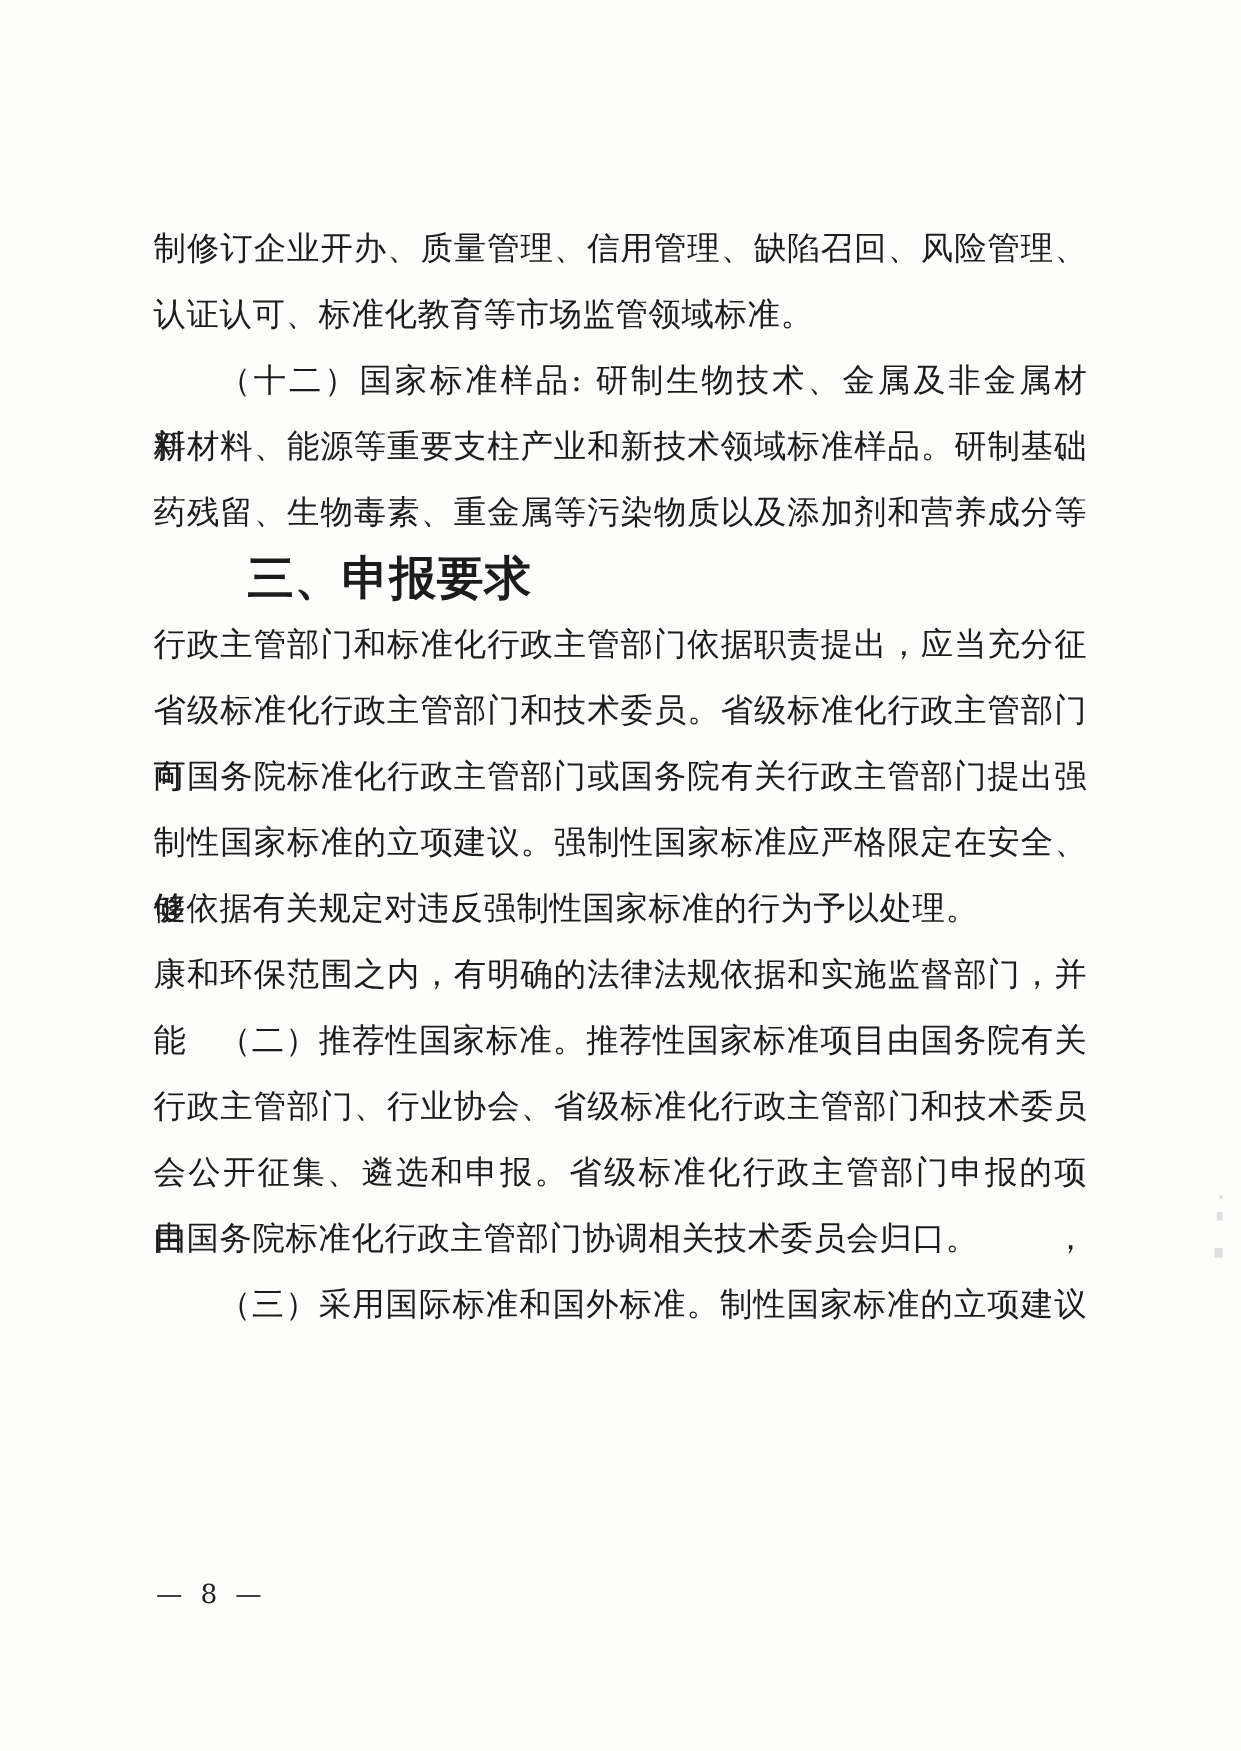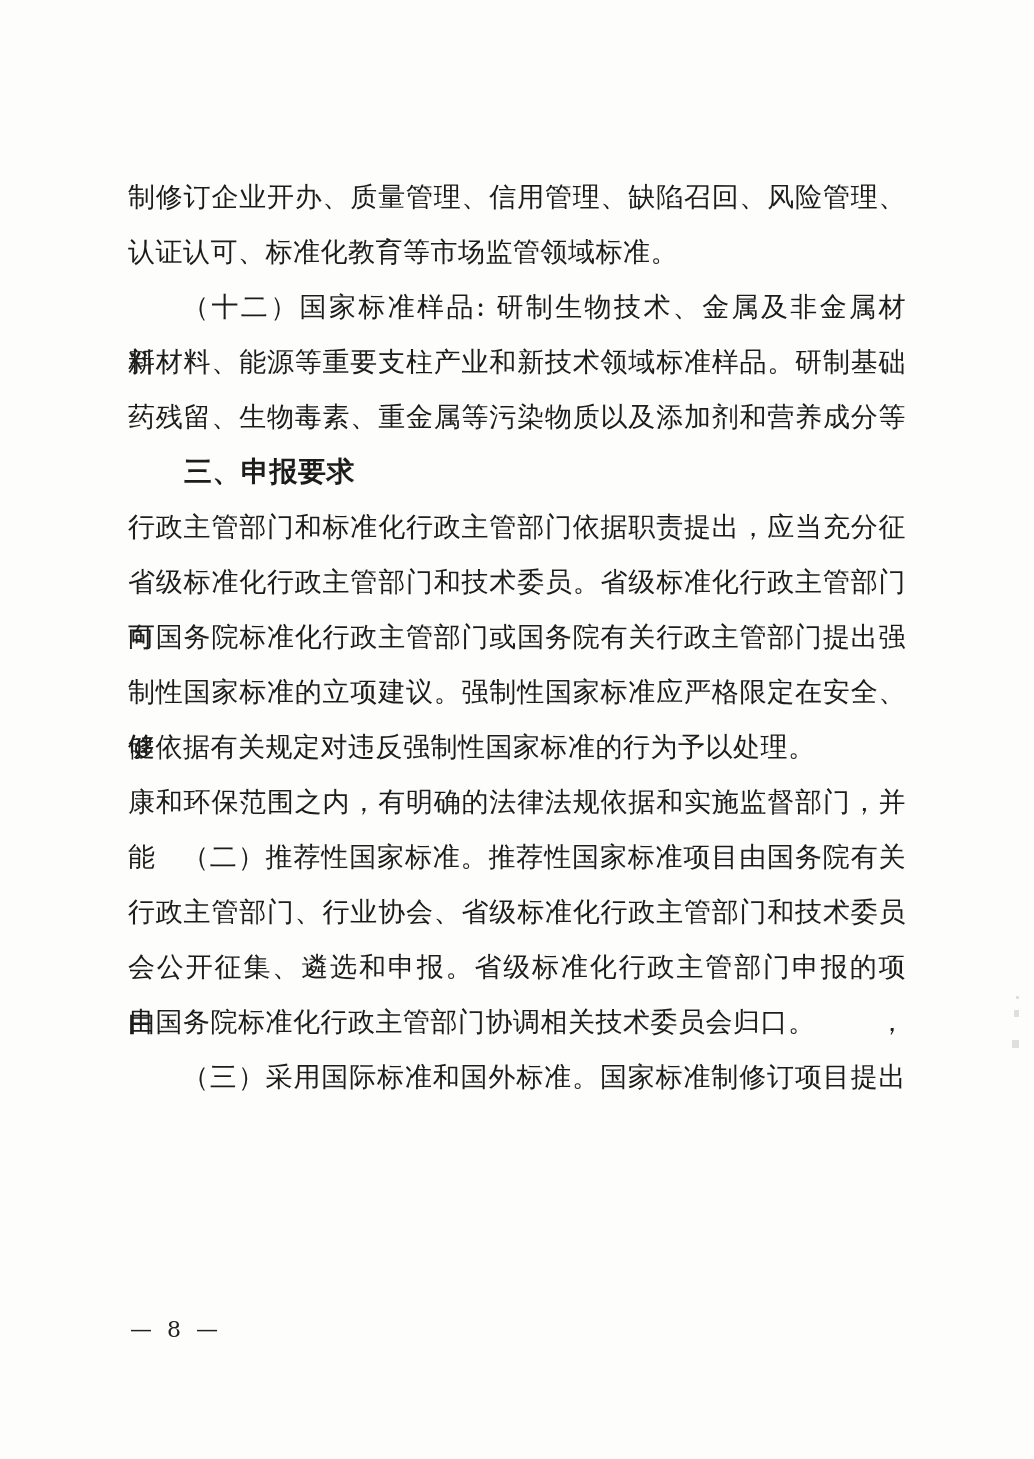--- a/index.html
+++ b/index.html
@@ -12,21 +12,21 @@
     width: 1034px;
     height: 1459px;
     background: #fdfdfc;
     overflow: hidden;
     font-family: "DejaVu Serif", serif;
     color: #1c1c1c;
   }
   .content {
     position: absolute;
     left: 128px;
-    top: 169px;
+    top: 180px;
     width: 778px;
   }
   .line {
     height: 55px;
     line-height: 55px;
     font-size: 27px;
     letter-spacing: 0.5px;
     white-space: normal;
   }
   .full {
@@ -36,21 +36,21 @@
   .short {
     text-align: right;
     text-align-last: left;
   }
   .indent {
     text-indent: 2em;
   }
   .heading {
     font-family: "DejaVu Sans", sans-serif;
     font-weight: 700;
-    font-size: 28px;
+    font-size: 39px;
     text-indent: 2em;
     text-align: center;
     text-align-last: left;
   }
   .page-number {
     position: absolute;
     left: 130px;
     top: 1308px;
     height: 44px;
     line-height: 44px;
@@ -97,21 +97,21 @@
     </div>
 
     <div>
       <div class="line full indent">（二）推荐性国家标准。推荐性国家标准项目由国务院有关</div>
       <div class="line full">行政主管部门、行业协会、省级标准化行政主管部门和技术委员</div>
       <div class="line full">会公开征集、遴选和申报。省级标准化行政主管部门申报的项目，</div>
       <div class="line short">由国务院标准化行政主管部门协调相关技术委员会归口。</div>
     </div>
 
     <div>
-      <div class="line full indent">（三）采用国际标准和国外标准。国家标准制修订项目提出</div>
+      <div class="line full indent">（三）采用国际标准和国外标准。制性国家标准的立项建议</div>
     </div>
 
   </div>
 
   <div class="page-number">— 8 —</div>
 
   <div class="artifact a1"></div>
   <div class="artifact a2"></div>
   <div class="artifact a3"></div>
 

